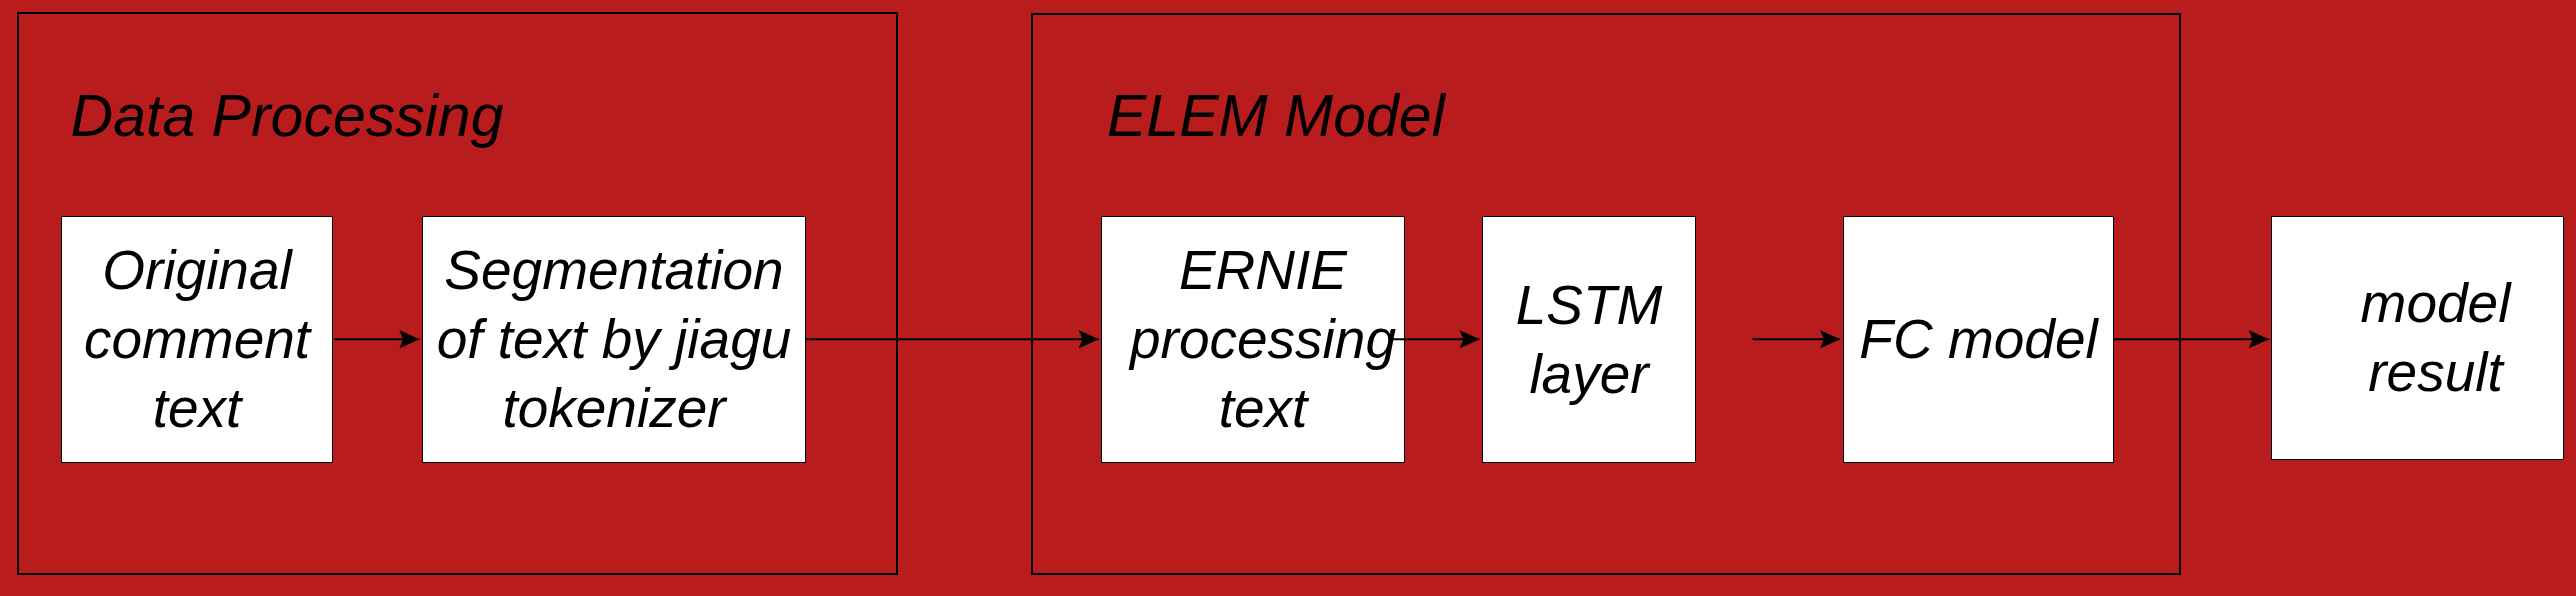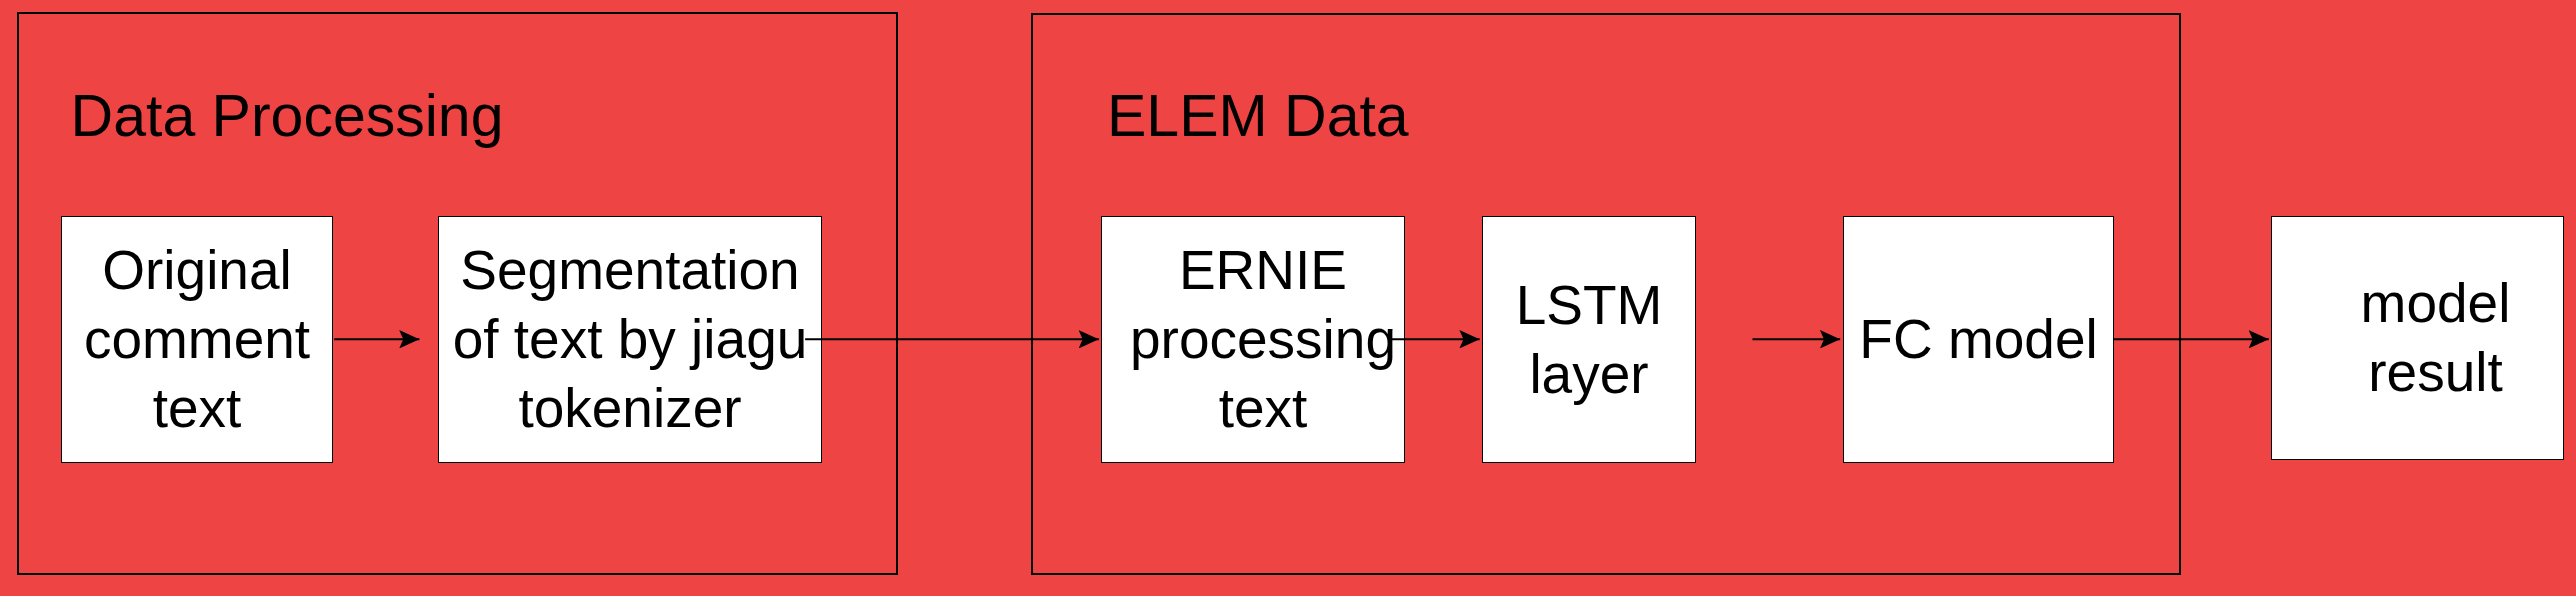--- a/index.html
+++ b/index.html
@@ -4,24 +4,25 @@
 <style>
   html, body {
     margin: 0;
     padding: 0;
     background: #ffffff;
   }
   .canvas {
     position: relative;
     width: 2576px;
     height: 597px;
-    background: #ef4444;
+    background: #b91c1c;
     font-family: "Liberation Sans", sans-serif;
     color: #000000;
     overflow: hidden;
+    font-style: italic;
   }
   .group {
     position: absolute;
     border: 2.5px solid #000000;
     background: transparent;
     box-sizing: border-box;
   }
   .group-label {
     position: absolute;
     font-size: 59px;
@@ -53,37 +54,37 @@
     height: 597px;
     pointer-events: none;
   }
   
   #group-dp   { left: 16.6px;   top: 12.3px; width: 881px; height: 563px; }
   #group-elem { left: 1031px; top: 13px; width: 1150px; height: 562px; }
   #group-dp .group-label   { left: 52px;  top: 69px; }
   #group-elem .group-label { left: 74px; top: 68px; }
   
   #node-original { left: 61px;  top: 216px; width: 272px; height: 247px; }
-  #node-segment  { left: 422px;  top: 216px; width: 384px; height: 247px; margin-left: 16px; }
+  #node-segment  { left: 422px;  top: 216px; width: 384px; height: 247px; }
   #node-ernie    { left: 1101px; top: 216px; width: 304px; height: 247px; padding-left: 20px; }
   #node-lstm     { left: 1482px; top: 216px; width: 214px; height: 247px; }
   #node-fc       { left: 1843px; top: 216px; width: 271px; height: 247px; }
   #node-result   { left: 2271px; top: 216px; width: 293px; height: 244px; padding-left: 36px; }
 </style>
 </head>
 <body>
 
 <div class="canvas">
 
   <div class="group" id="group-dp">
     <div class="group-label">Data Processing</div>
   </div>
 
   <div class="group" id="group-elem">
-    <div class="group-label">ELEM Data</div>
+    <div class="group-label">ELEM Model</div>
   </div>
 
   <div class="node" id="node-original">
     <div class="node-label">Original
 comment
 text</div>
   </div>
 
   <div class="node" id="node-segment">
     <div class="node-label">Segmentation

